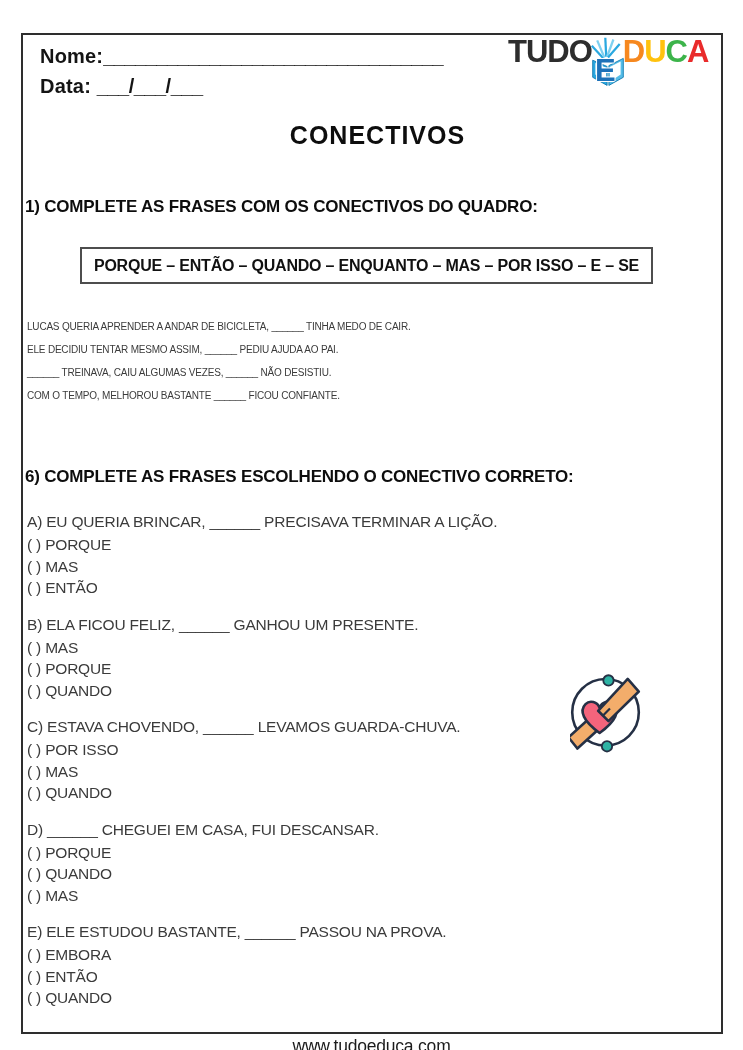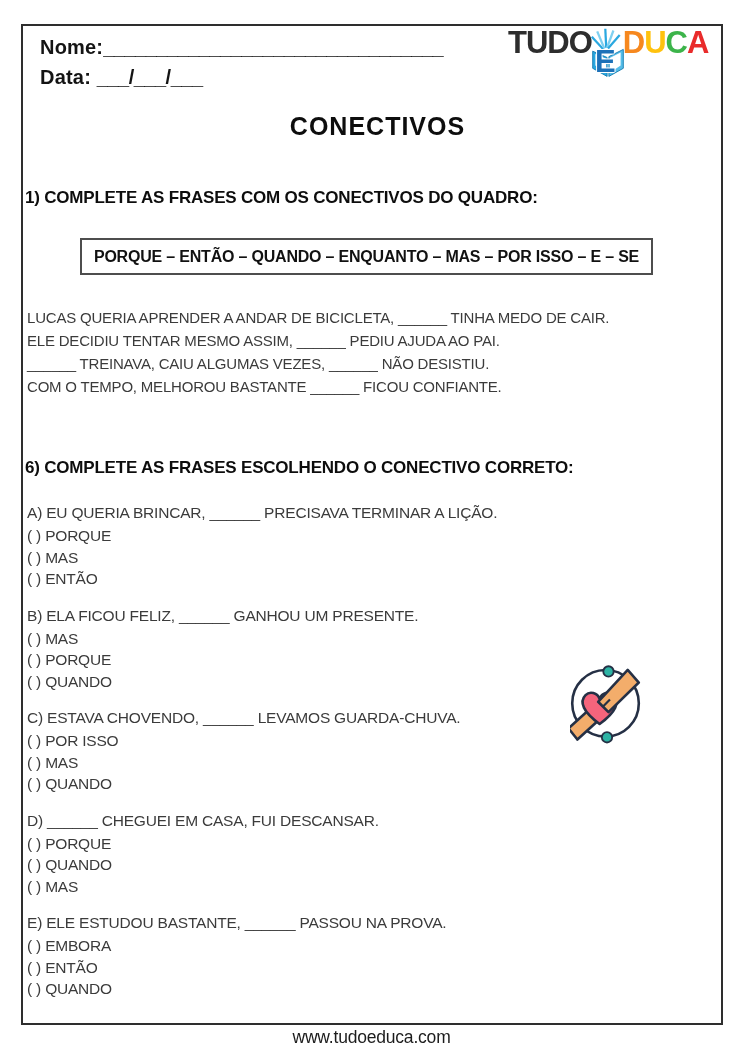--- a/index.html
+++ b/index.html
@@ -3,21 +3,21 @@
 <meta charset="utf-8">
 <style>
   * { margin: 0; padding: 0; box-sizing: border-box; }
   body {
     width: 743px; height: 1050px;
     background: #ffffff;
     font-family: "Liberation Sans", sans-serif;
     position: relative;
     overflow: hidden;
   }
-  .sheet { position: absolute; inset: 0; background: #fff; }
+  .sheet { position: absolute; inset: 0; background: #fff; margin-top: 9px; }
   .page-border {
     position: absolute; left: 21px; top: 24px;
     width: 702px; height: 1001px;
     border: 2px solid #2e2e2e;
     background: #fff;
   }
   
   .header-fields { position: absolute; left: 40px; top: 32px; color: #141414; }
   .name-row, .date-row { font-weight: bold; font-size: 20px; line-height: 30px; letter-spacing: 0.2px; white-space: nowrap; }
   .fill-line { font-weight: bold; letter-spacing: -0.5px; }
@@ -39,21 +39,21 @@
   .ex1-heading { top: 188px; }
   .ex2-heading { top: 458px; }
   
   .word-bank {
     position: absolute; left: 80px; top: 238px; width: 573px; height: 37px;
     border: 2px solid #4d4d4d; display: flex; align-items: center; justify-content: center;
     font-weight: bold; font-size: 16px; letter-spacing: -0.2px; color: #111;
     white-space: nowrap;
   }
   
-  .sentences { position: absolute; left: 27px; top: 306px; font-size: 15px;
+  .sentences { position: absolute; left: 27px; top: 306px; font-size: 10px;
                line-height: 23px; color: #3b3b3b; letter-spacing: -0.2px; }
   .sentences div { white-space: nowrap; }
   
   .questions { position: absolute; left: 27px; top: 500px; font-size: 15.5px;
                color: #3b3b3b; letter-spacing: -0.2px; }
   .question { margin-bottom: 13px; }
   .question .prompt { line-height: 25px; white-space: nowrap; }
   .question .option { line-height: 21.5px; white-space: nowrap; }
   
   .hands-icon { position: absolute; left: 570px; top: 664px; width: 74px; height: 80px; }

